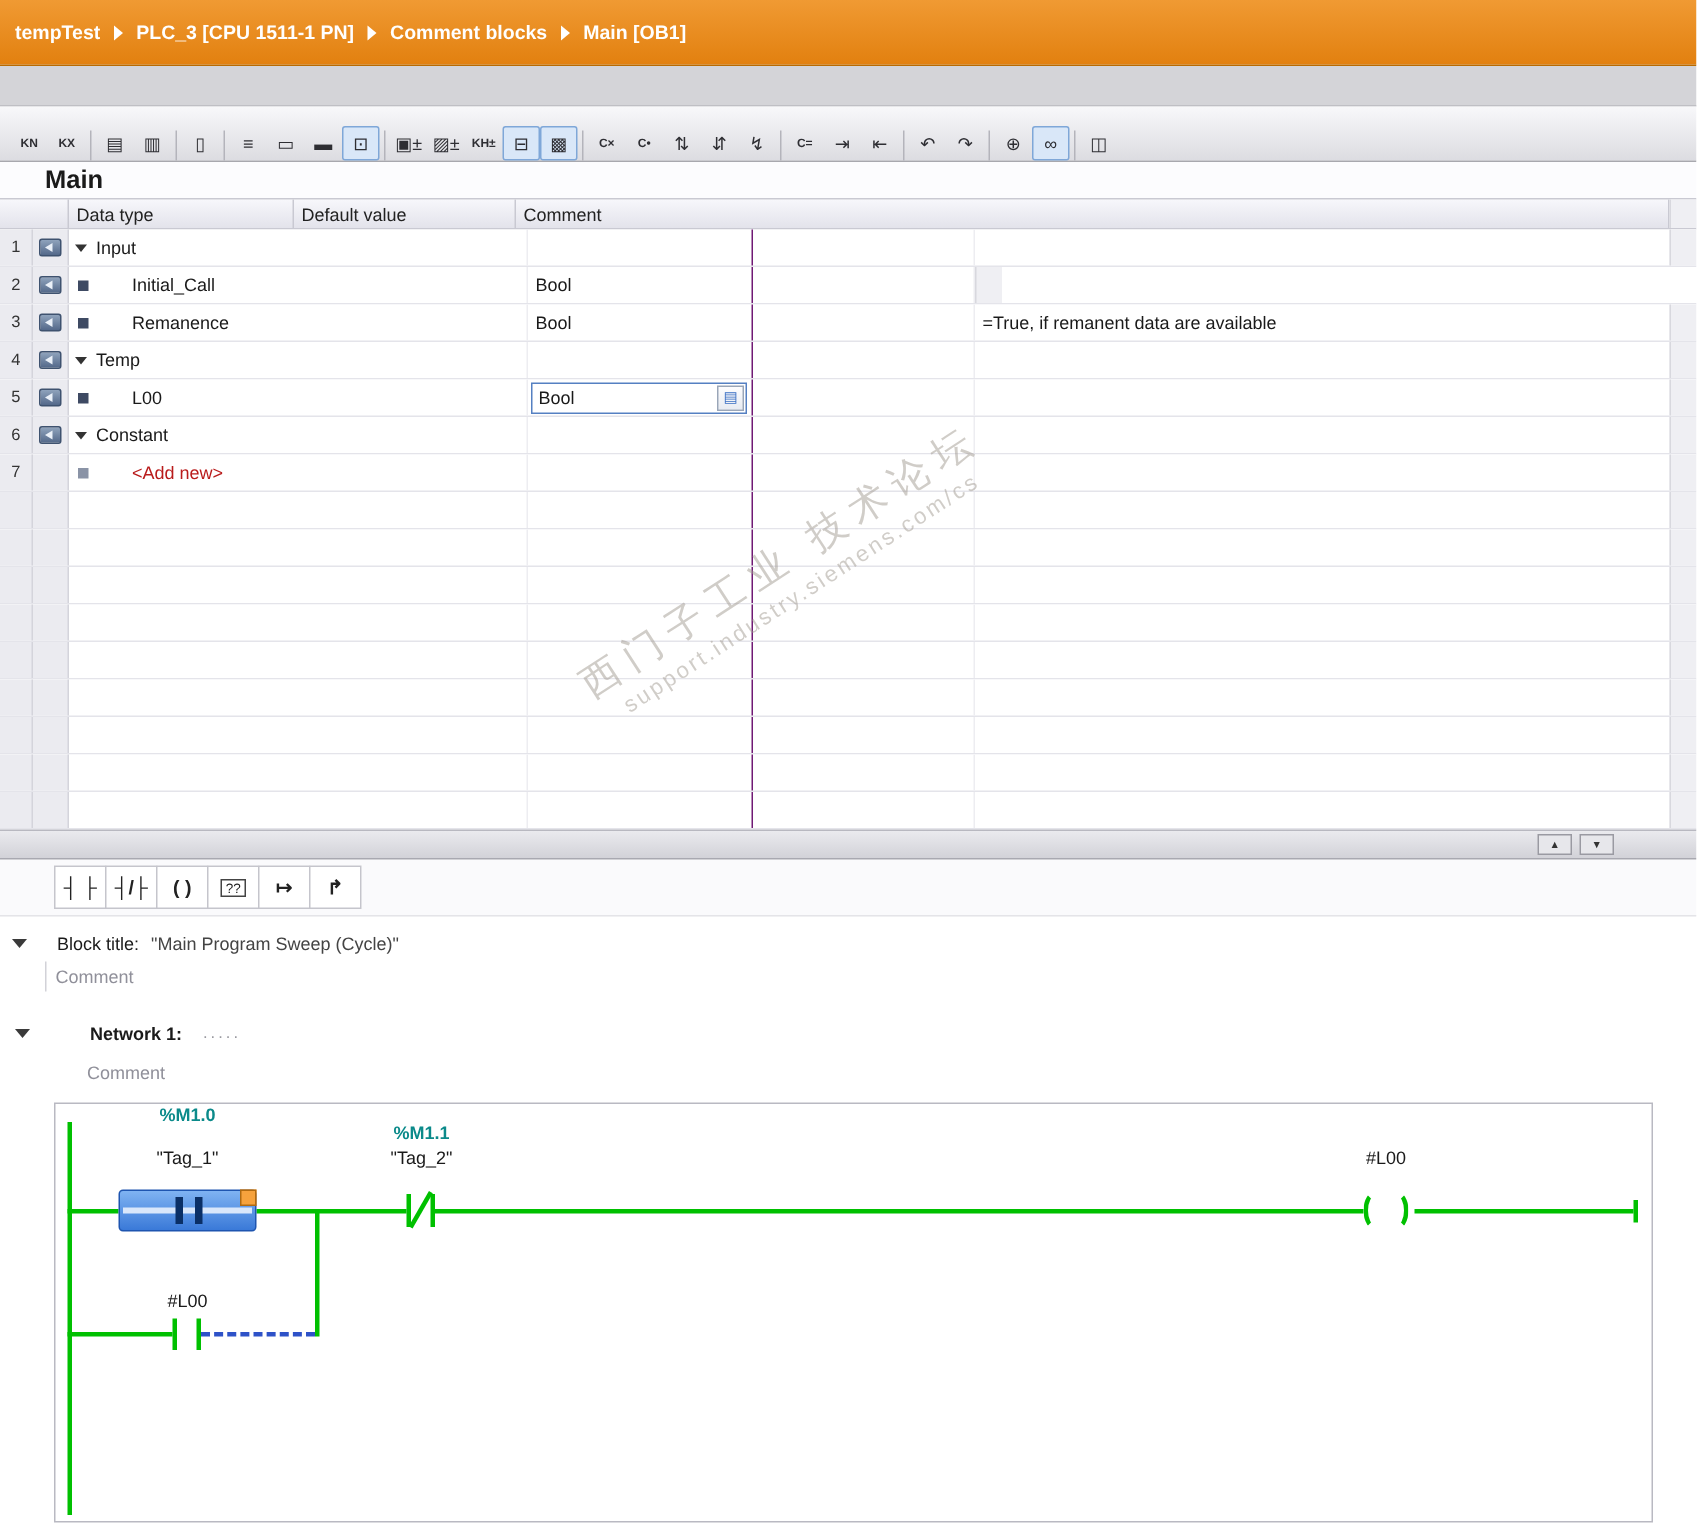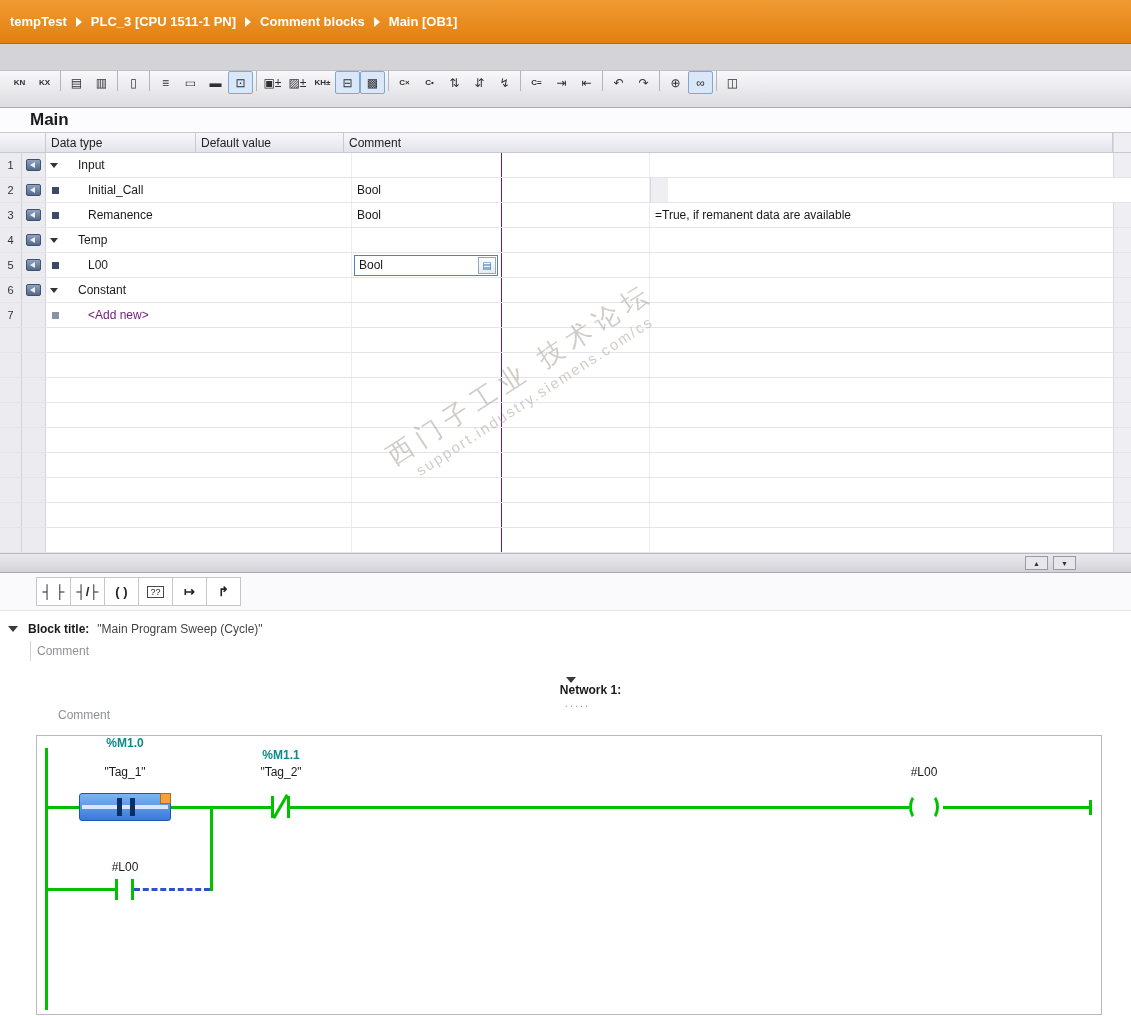--- a/index.html
+++ b/index.html
@@ -11,21 +11,21 @@
   .screen{position:relative;width:1131px;height:1016px;background:#fff;overflow:hidden;font-size:12px;color:#1a1a1a;}
 
   
   .breadcrumb{height:44px;background:linear-gradient(#F09A33,#E2800F);border-bottom:1px solid #B96A00;
     display:flex;align-items:center;padding-left:10px;gap:9px;color:#fff;font-weight:bold;font-size:13px;}
   .bsep{width:0;height:0;border-top:5px solid transparent;border-bottom:5px solid transparent;border-left:6px solid #fff;}
 
   
   .subbar{height:27px;background:#D4D4D8;border-bottom:1px solid #BFBFC4;}
   .toolbar{height:37px;background:linear-gradient(#F8F8FA,#DCDCE1);border-bottom:1px solid #A8A8AE;
-    display:flex;align-items:flex-start;padding:0 7px;gap:0;}
+    display:flex;align-items:flex-end;padding:0 7px;gap:0;}
   .tbtn{width:25px;height:23px;border:1px solid transparent;border-radius:2px;background:transparent;
     display:flex;align-items:center;justify-content:center;font-size:12px;color:#2e2e33;cursor:default;}
   .tbtn.txt{font-size:8px;font-weight:bold;letter-spacing:0;}
   .tbtn.pressed{background:#D9E7F8;border-color:#7FA7D8;}
   .tsep{width:1px;height:20px;background:#B4B4BB;margin:0 3px;}
 
   
   .iface-title{height:24px;display:flex;align-items:center;padding-left:30px;font-weight:bold;font-size:17px;background:#FCFCFE;}
   .thead{display:flex;height:21px;background:linear-gradient(#F7F7FB,#E3E3EB);
     border-top:1px solid var(--hdr-border);border-bottom:1px solid var(--hdr-border);color:#222;}
@@ -41,22 +41,22 @@
   .c-icon{width:24px;background:#EBEBF0;border-right:1px solid #D4D4DB;display:flex;align-items:center;justify-content:center;}
   .c-name{width:306px;display:flex;align-items:center;border-right:1px solid #EDEDF1;}
   .c-type{width:150px;display:flex;align-items:center;padding-left:5px;border-right:1px solid #701a75;}
   .c-def{width:148px;border-right:1px solid #EDEDF1;}
   .c-com{flex:1;display:flex;align-items:center;padding-left:5px;}
   .var-icon{width:15px;height:12px;border-radius:2px;border:1px solid #3E526F;background:linear-gradient(#8FA3BC,#54698A);position:relative;}
   .var-icon i{position:absolute;left:3px;top:2px;width:0;height:0;border-top:3px solid transparent;border-bottom:3px solid transparent;border-right:5px solid #EAF0F8;}
   .expander{width:0;height:0;border-left:4px solid transparent;border-right:4px solid transparent;border-top:5px solid #333;margin:0 6px 0 4px;}
   .bullet{width:7px;height:7px;background:#3E4A63;margin:0 0 0 6px;}
   .member-name{margin-left:29px;}
-  .group-name{margin-left:14px;}
-  .addnew{color:#701a75;margin-left:29px;}
+  .group-name{margin-left:0;}
+  .addnew{color:#b91c1c;margin-left:29px;}
   .dtype-edit{margin-left:2px;width:144px;height:21px;border:1px solid #5580C2;background:#fff;display:flex;align-items:center;justify-content:space-between;padding-left:4px;}
   .dd-btn{width:18px;height:17px;margin-right:1px;border:1px solid #9AA6B8;background:linear-gradient(#FDFDFE,#E7EBF2);
     display:flex;align-items:center;justify-content:center;font-size:10px;color:#3A6FC4;}
   .watermark{position:absolute;left:235px;top:355px;width:580px;transform:rotate(-33deg);color:#A39C93;opacity:.5;
     text-align:center;pointer-events:none;z-index:5;}
   .watermark .wl1{font-size:26px;letter-spacing:7px;}
   .watermark .wl2{font-size:15px;letter-spacing:2px;}
 
   
   .splitter{height:20px;background:linear-gradient(#EAEAEE,#D2D2D8);border-top:1px solid #B8B8C0;border-bottom:1px solid #A8A8B0;position:relative;}
@@ -67,24 +67,24 @@
   .favbar{height:38px;background:#FAFAFC;display:flex;align-items:center;padding-left:36px;border-bottom:1px solid #E4E4E8;}
   .fbtn{min-width:35px;height:29px;border:1px solid #C5C5CC;background:#fff;margin-right:-1px;
     display:flex;align-items:center;justify-content:center;font-size:13px;color:#222;font-weight:bold;}
   .fbtn .boxed{border:1px solid #444;font-size:9px;padding:0 2px;font-weight:normal;}
 
   
   .code{position:relative;background:#fff;}
   .line{display:flex;align-items:center;}
   .tri{width:0;height:0;border-left:5px solid transparent;border-right:5px solid transparent;border-top:6px solid #3a3a3a;}
   .blocktitle{height:24px;padding-left:8px;margin-top:6px;}
-  .blocktitle .lab{font-weight:bold;margin-left:10px;}
+  .blocktitle .lab{font-weight:normal;margin-left:20px;}
   .blocktitle .val{margin-left:8px;color:#444;}
   .cmt1{margin:0 0 0 30px;height:20px;color:#90909a;border-left:1px solid #D2D2D8;padding-left:6px;display:flex;align-items:center;width:220px;}
-  .network{height:24px;padding-left:10px;margin-top:16px;flex-direction:column;}
+  .network{height:24px;padding-left:10px;margin-top:16px;}
   .network .lab{font-weight:bold;margin-left:40px;}
   .network .dots{color:#9a9aa0;margin-left:14px;letter-spacing:2px;font-size:11px;}
   .cmt2{margin:4px 0 0 58px;height:20px;color:#90909a;display:flex;align-items:center;width:220px;}
 
   
   .canvas{position:relative;margin:10px 0 0 36px;width:1066px;height:280px;border:1px solid #B9B9C2;background:#fff;}
   .rail{position:absolute;left:8px;top:12px;width:3px;height:262px;background:var(--green);}
   .wire{position:absolute;height:3px;background:var(--green);top:70px;}
   .vwire{position:absolute;width:3px;background:var(--green);}
   .dashwire{position:absolute;left:97px;top:152px;width:76px;height:0;border-top:3px dashed var(--dblue);}

